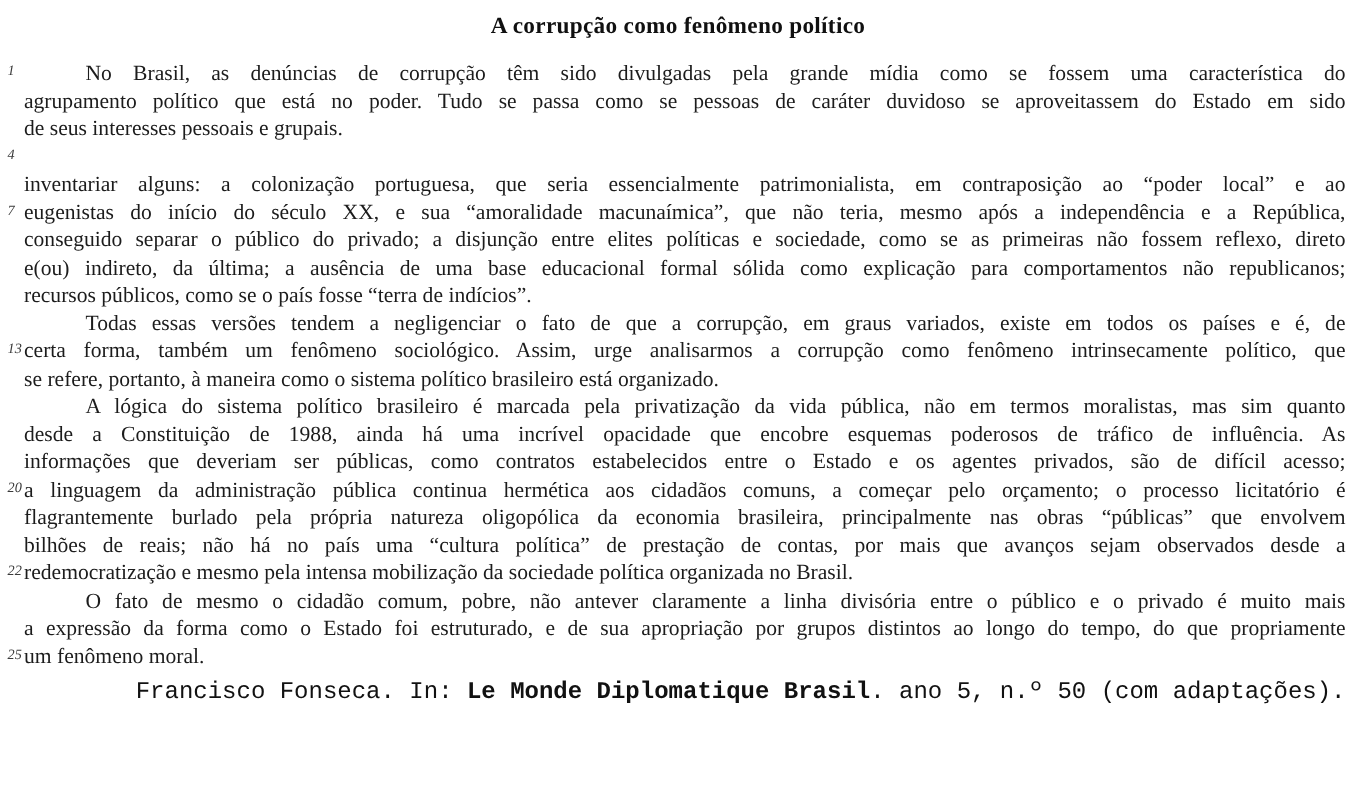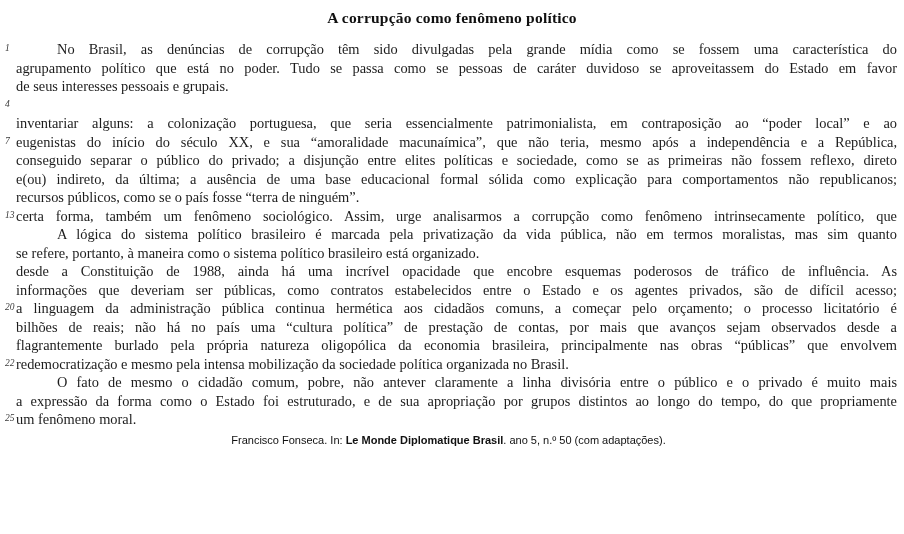--- a/index.html
+++ b/index.html
@@ -38,42 +38,42 @@
     width: 13px;
     font-size: 9.5px;
     font-style: italic;
     line-height: 1;
     text-align: left;
     color: #3a3a3a;
     text-indent: 0;
   }
   .attribution {
     margin: 5px 7px 0 0;
-    text-align: center;
-    font-family: Liberation Sans, sans-serif;
-    font-size: 11px;
+    text-align: right;
+    font-family: Liberation Mono, monospace;
+    font-size: 16px;
     color: #111111;
   }
   .attribution b { font-weight: bold; }
 </style>
 </head>
 <body>
 
 <div class="page">
   <h1 class="doc-title">A corrupção como fenômeno político</h1>
 
   <div class="text-block" id="lines-container">
   <div class="line indent">
     <span class="line-num">1</span>
     <span class="line-text">No Brasil, as denúncias de corrupção têm sido divulgadas pela grande mídia como se fossem uma característica do</span>
   </div>
 
   <div class="line">
     <span class="line-num"></span>
-    <span class="line-text">agrupamento político que está no poder. Tudo se passa como se pessoas de caráter duvidoso se aproveitassem do Estado em favor</span>
+    <span class="line-text">agrupamento político que está no poder. Tudo se passa como se pessoas de caráter duvidoso se aproveitassem do Estado em sido</span>
   </div>
 
   <div class="line para-end">
     <span class="line-num"></span>
     <span class="line-text">de seus interesses pessoais e grupais.</span>
   </div>
 
   <div class="line indent">
     <span class="line-num">4</span>
   </div>
@@ -95,63 +95,67 @@
   </div>
 
   <div class="line">
     <span class="line-num"></span>
     <span class="line-text">e(ou) indireto, da última; a ausência de uma base educacional formal sólida como explicação para comportamentos não republicanos;</span>
   </div>
 
 
   <div class="line para-end">
     <span class="line-num"></span>
-    <span class="line-text">recursos públicos, como se o país fosse “terra de ninguém”.</span>
+    <span class="line-text">recursos públicos, como se o país fosse “terra de indícios”.</span>
   </div>
 
+  <div class="line indent">
+    <span class="line-num"></span>
+    <span class="line-text">Todas essas versões tendem a negligenciar o fato de que a corrupção, em graus variados, existe em todos os países e é, de</span>
+  </div>
 
   <div class="line">
     <span class="line-num">13</span>
     <span class="line-text">certa forma, também um fenômeno sociológico. Assim, urge analisarmos a corrupção como fenômeno intrinsecamente político, que</span>
   </div>
 
+  <div class="line para-end">
+    <span class="line-num"></span>
+    <span class="line-text">se refere, portanto, à maneira como o sistema político brasileiro está organizado.</span>
+  </div>
+
   <div class="line indent">
     <span class="line-num"></span>
     <span class="line-text">A lógica do sistema político brasileiro é marcada pela privatização da vida pública, não em termos moralistas, mas sim quanto</span>
-  </div>
-
-  <div class="line para-end">
-    <span class="line-num"></span>
-    <span class="line-text">se refere, portanto, à maneira como o sistema político brasileiro está organizado.</span>
   </div>
 
 
   <div class="line">
     <span class="line-num"></span>
     <span class="line-text">desde a Constituição de 1988, ainda há uma incrível opacidade que encobre esquemas poderosos de tráfico de influência. As</span>
   </div>
 
   <div class="line">
     <span class="line-num"></span>
     <span class="line-text">informações que deveriam ser públicas, como contratos estabelecidos entre o Estado e os agentes privados, são de difícil acesso;</span>
   </div>
 
   <div class="line">
     <span class="line-num">20</span>
     <span class="line-text">a linguagem da administração pública continua hermética aos cidadãos comuns, a começar pelo orçamento; o processo licitatório é</span>
   </div>
 
   <div class="line">
     <span class="line-num"></span>
-    <span class="line-text">bilhões de reais; não há no país uma “cultura política” de prestação de contas, por mais que avanços sejam observados desde a</span>
+    <span class="line-text">flagrantemente burlado pela própria natureza oligopólica da economia brasileira, principalmente nas obras “públicas” que envolvem</span>
   </div>
 
   <div class="line">
     <span class="line-num"></span>
-    <span class="line-text">flagrantemente burlado pela própria natureza oligopólica da economia brasileira, principalmente nas obras “públicas” que envolvem</span>
+    <span class="line-text">bilhões de reais; não há no país uma “cultura política” de prestação de contas, por mais que avanços sejam observados desde a</span>
   </div>
 
   <div class="line para-end">
     <span class="line-num">22</span>
     <span class="line-text">redemocratização e mesmo pela intensa mobilização da sociedade política organizada no Brasil.</span>
   </div>
 
   <div class="line indent">
     <span class="line-num"></span>
     <span class="line-text">O fato de mesmo o cidadão comum, pobre, não antever claramente a linha divisória entre o público e o privado é muito mais</span>

